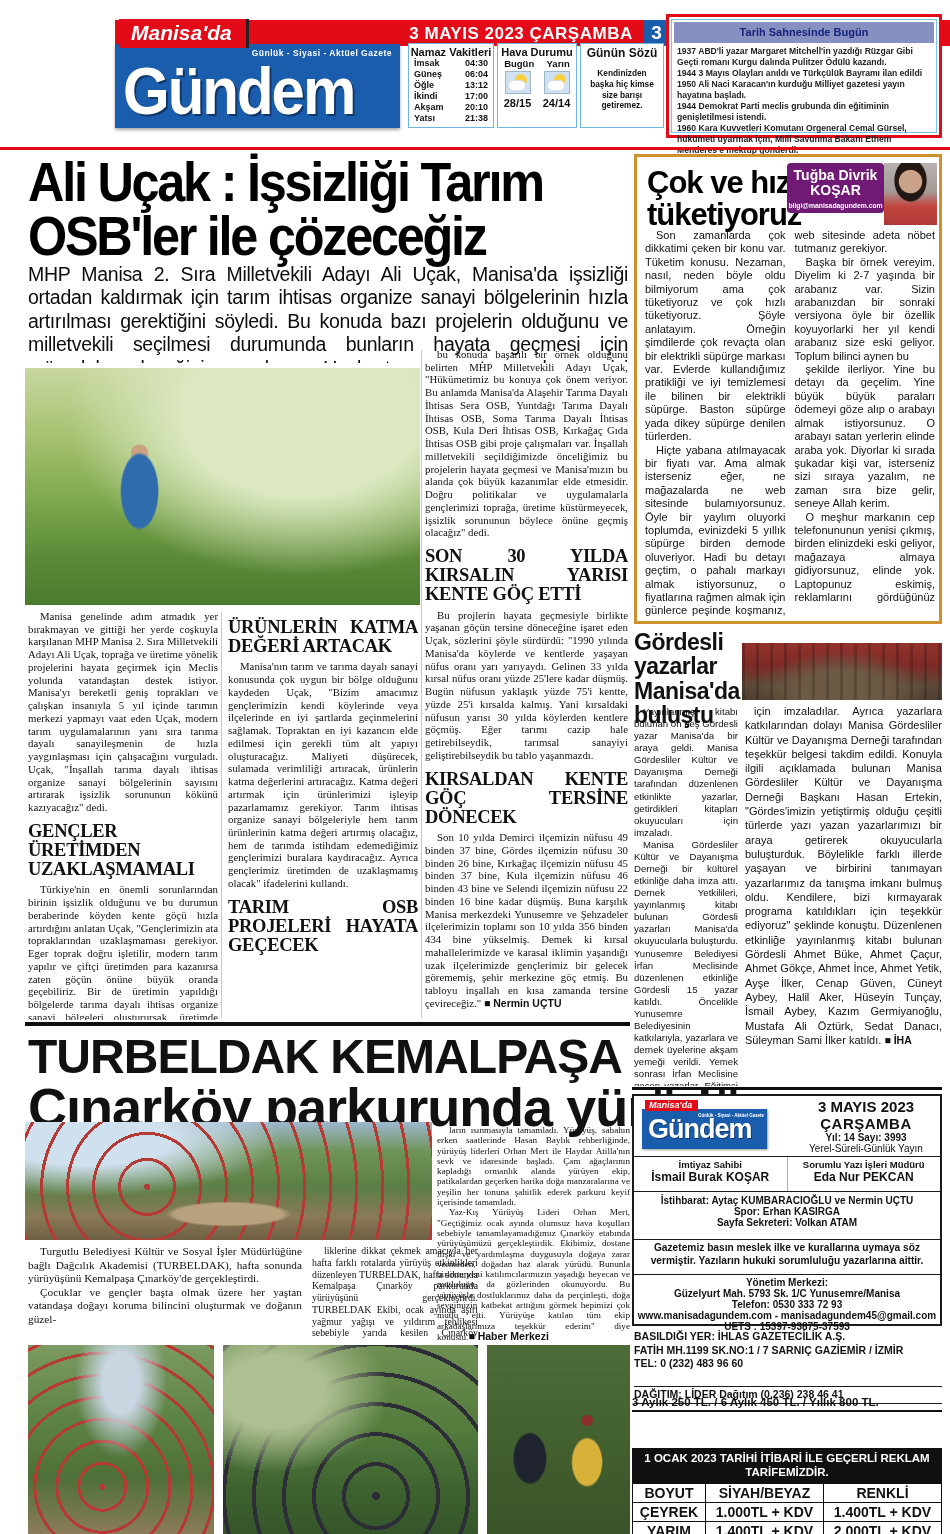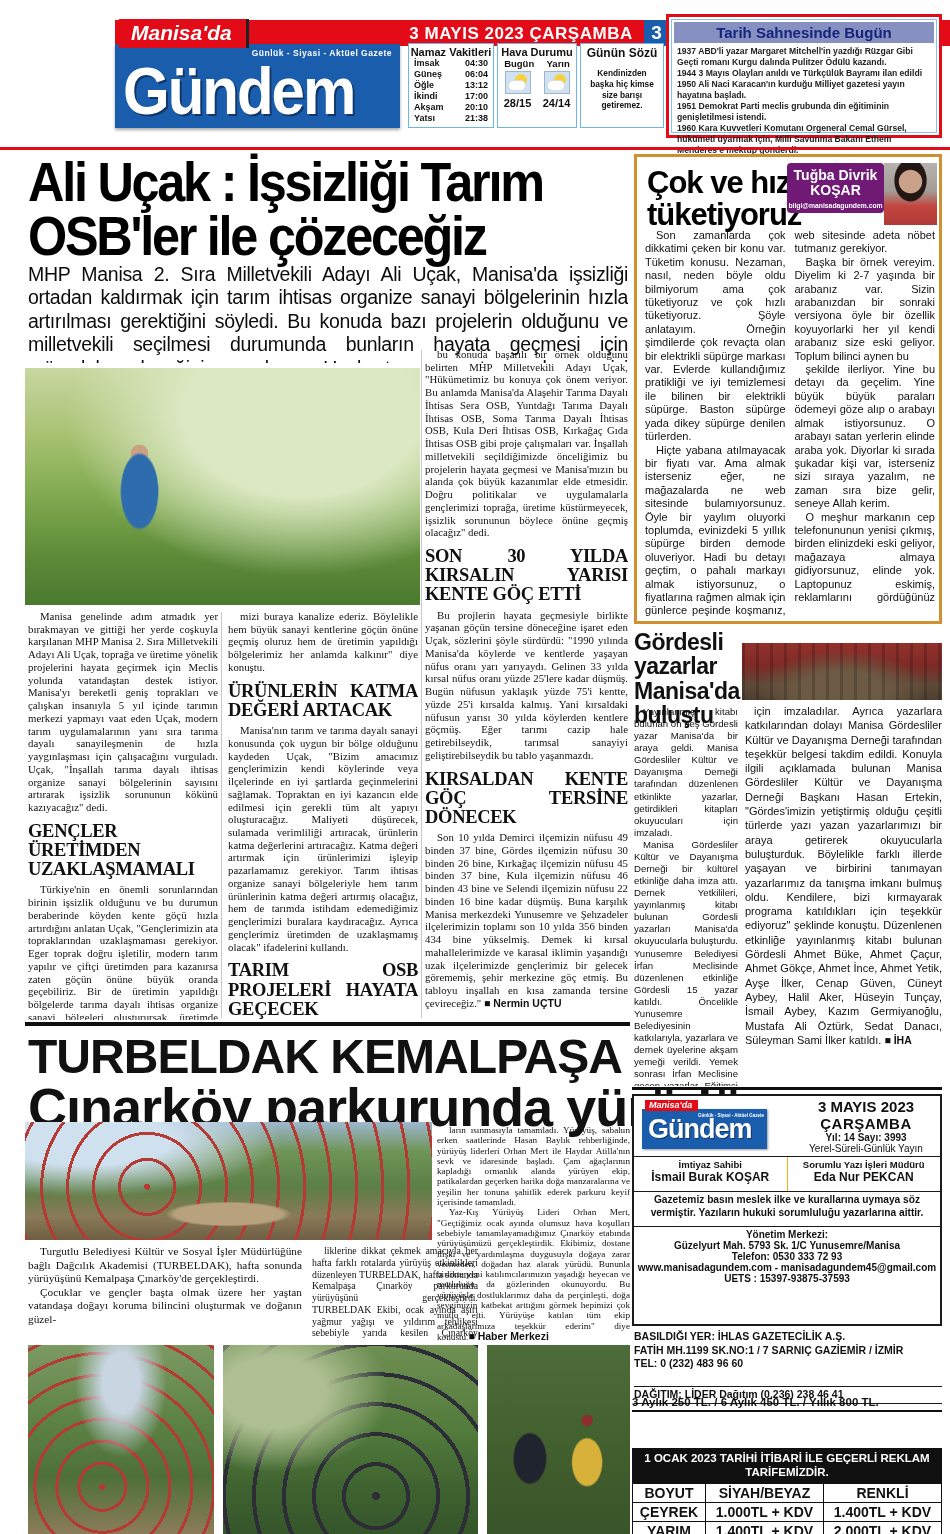--- a/index.html
+++ b/index.html
@@ -18,21 +18,21 @@
   .pageno{background:#1b5dad;color:#fff;font-weight:900;font-size:19px;text-align:center;line-height:26px;}
   .infobox{border:1px solid #6db6e0;background:#fff;}
   .infotitle{font-weight:900;font-size:11px;text-align:center;padding-top:2px;}
   .prayrow{display:flex;justify-content:space-between;font-size:9px;font-weight:bold;padding:0 5px;line-height:11px;}
   .wicon{width:24px;height:21px;background:#cfe2f3;border:1px solid #9db6c9;position:relative;overflow:hidden;}
   .wicon .sun{position:absolute;right:3px;top:2px;width:12px;height:12px;border-radius:50%;background:#f7d041;}
   .wicon .cloud{position:absolute;left:2px;bottom:2px;width:16px;height:9px;border-radius:8px;background:#fff;
                 box-shadow:5px-1px 0 #fff;border:1px solid #dcdcdc;}
   .histbox{border:3px solid #e30b17;background:#fff;padding:2px;}
   .histinner{border:1px solid #7cc4ea;height:100%;box-sizing:border-box;}
-  .histhead{background:#8690c1;color:#16247c;font-weight:900;font-size:15px;text-align:center;line-height:21px;margin:2px;}
+  .histhead{background:#8690c1;color:#16247c;font-weight:900;font-size:11px;text-align:center;line-height:21px;margin:2px;}
   .histitems{font-size:8.6px;line-height:1.28;font-weight:bold;color:#222;padding:1px 5px;}
   .redline{background:#e30b17;}
   
   .h-main{font-weight:900;font-size:56px;line-height:1;letter-spacing:-2.5px;white-space:nowrap;
           transform:scaleX(.9);transform-origin:0 0;color:#000;}
   .lead{font-size:19.5px;line-height:1.2;letter-spacing:-.3px;color:#0c0c0c;text-align:justify;}
   .bser{font-family:"Liberation Serif",serif;font-size:10.8px;line-height:1.18;text-align:justify;overflow:hidden;}
   .bser p{margin:0;text-indent:12px;}
   .subhead{font-family:"Liberation Serif",serif;font-weight:bold;font-size:18.5px;line-height:1.04;
            margin:8px 0 4px;text-indent:0;letter-spacing:-.3px;}
@@ -153,21 +153,21 @@
     <div style="font-size:8.3px;font-weight:bold;text-align:center;padding:8px 4px 0;line-height:1.3;">Kendinizden başka hiç kimse size barışı getiremez.</div>
   </div>
 
   <div class="abs histbox" style="left:666px;top:14px;width:276px;height:124px;box-sizing:border-box;">
     <div class="histinner">
       <div class="histhead">Tarih Sahnesinde Bugün</div>
       <div class="histitems">
         <div>1937 ABD'li yazar Margaret Mitchell'in yazdığı Rüzgar Gibi Geçti romanı Kurgu dalında Pulitzer Ödülü kazandı.</div>
         <div>1944 3 Mayıs Olayları anıldı ve Türkçülük Bayramı ilan edildi</div>
         <div>1950 Ali Naci Karacan'ın kurduğu Milliyet gazetesi yayın hayatına başladı.</div>
-        <div>1951 Demokrat Parti meclis grubunda din eğitiminin genişletilmesi istendi.</div>
+        <div>1944 Demokrat Parti meclis grubunda din eğitiminin genişletilmesi istendi.</div>
         <div>1960 Kara Kuvvetleri Komutanı Orgeneral Cemal Gürsel, hükümeti uyarmak için, Milli Savunma Bakanı Ethem Menderes'e mektup gönderdi.</div>
       </div>
     </div>
   </div>
 
   <div class="abs redline" style="left:0;top:147px;width:950px;height:3px;"></div>
 
   <div class="abs h-main" style="left:28px;top:154px;">Ali Uçak : İşsizliği Tarım</div>
   <div class="abs h-main" style="left:28px;top:208px;">OSB'ler ile çözeceğiz</div>
   <div class="abs lead" style="left:28px;top:263px;width:600px;height:100px;overflow:hidden;">MHP Manisa 2. Sıra Milletvekili Adayı Ali Uçak, Manisa'da işsizliği ortadan kaldırmak için tarım ihtisas organize sanayi bölgelerinin hızla artırılması gerektiğini söyledi. Bu konuda bazı projelerin olduğunu ve milletvekili seçilmesi durumunda bunların hayata geçmesi için mücadele edeceğini vurgulayan Uçak, tarımı ve tarımsal sanayiyi geliştirerek 5 yıl içinde işsizliği ortadan kaldıracaklarını belirtti</div>
@@ -186,21 +186,20 @@
     <div class="subhead">KIRSALDAN KENTE GÖÇ TERSİNE DÖNECEK</div>
     <p><span>Son 10 yılda Demirci ilçemizin nüfusu 49 binden 37 bine, Gördes ilçemizin nüfusu 30 binden 26 bine, Kırkağaç ilçemizin nüfusu 45 binden 37 bine, Kula ilçemizin nüfusu 46 binden 43 bine ve Selendi ilçemizin nüfusu 22 binden 16 bine kadar düşmüş. Buna karşılık Manisa merkezdeki Yunusemre ve Şehzadeler ilçelerimizin toplamı son 10 yılda 356 binden 434 bine yükselmiş. Demek ki kırsal mahallelerimizde ve karasal iklimin yaşandığı uzak ilçelerimizde gençlerimiz bir gelecek görememiş, şehir merkezine göç etmiş. Bu tabloyu inşallah en kısa zamanda tersine çevireceğiz."</span> <span class="byline">■ Nermin UÇTU</span></p>
   </div>
 
   <div class="abs bser" style="left:28px;top:610px;width:190px;height:410px;">
     <p>Manisa genelinde adım atmadık yer bırakmayan ve gittiği her yerde coşkuyla karşılanan MHP Manisa 2. Sıra Milletvekili Adayı Ali Uçak, toprağa ve üretime yönelik projelerini hayata geçirmek için Meclis yolunda vatandaştan destek istiyor. Manisa'yı bereketli geniş toprakları ve çalışkan insanıyla 5 yıl içinde tarımın merkezi yapmayı vaat eden Uçak, modern tarım uygulamalarının yanı sıra tarıma dayalı sanayileşmenin de hızla yaygınlaşması için çalışacağını vurguladı. Uçak, "İnşallah tarıma dayalı ihtisas organize sanayi bölgelerinin sayısını artırarak işsizlik sorununun kökünü kazıyacağız" dedi.</p>
     <div class="subhead">GENÇLER ÜRETİMDEN UZAKLAŞMAMALI</div>
     <p>Türkiye'nin en önemli sorunlarından birinin işsizlik olduğunu ve bu durumun beraberinde köyden kente göçü hızla artırdığını anlatan Uçak, "Gençlerimizin ata topraklarından uzaklaşmaması gerekiyor. Eger toprak doğru işletilir, modern tarım yapılır ve çiftçi üretimden para kazanırsa zaten göçün önüne büyük oranda geçebiliriz. Bir de üretimin yapıldığı bölgelerde tarıma dayalı ihtisas organize sanayi bölgeleri oluşturursak, üretimde istihdam edilemeyen gençleri-</p>
   </div>
   <div class="abs bser" style="left:228px;top:610px;width:190px;height:410px;">
-    <p>mizi buraya kanalize ederiz. Böylelikle hem büyük sanayi kentlerine göçün önüne geçmiş oluruz hem de üretimin yapıldığı bölgelerimiz her anlamda kalkınır" diye konuştu.</p>
     <div class="subhead">ÜRÜNLERİN KATMA DEĞERİ ARTACAK</div>
     <p>Manisa'nın tarım ve tarıma dayalı sanayi konusunda çok uygun bir bölge olduğunu kaydeden Uçak, "Bizim amacımız gençlerimizin kendi köylerinde veya ilçelerinde en iyi şartlarda geçinmelerini sağlamak. Topraktan en iyi kazancın elde edilmesi için gerekli tüm alt yapıyı oluşturacağız. Maliyeti düşürecek, sulamada verimliliği artıracak, ürünlerin katma değerlerini artıracağız. Katma değeri artırmak için ürünlerimizi işleyip pazarlamamız gerekiyor. Tarım ihtisas organize sanayi bölgeleriyle hem tarım ürünlerinin katma değeri artırmış olacağız, hem de tarımda istihdam edemediğimiz gençlerimizi buralara kaydıracağız. Ayrıca gençlerimiz üretimden de uzaklaşmamış olacak" ifadelerini kullandı.</p>
     <div class="subhead">TARIM OSB PROJELERİ HAYATA GEÇECEK</div>
 
   </div>
 
   <div class="abs vrule" style="left:221px;top:612px;height:406px;"></div>
   <div class="abs vrule" style="left:421px;top:350px;height:668px;"></div>
 
   <div class="abs opbox" style="left:634px;top:154px;width:308px;height:470px;box-sizing:border-box;">
@@ -305,20 +304,25 @@
     </div>
     <div class="kusec" style="display:flex;height:34px;text-align:center;">
       <div style="flex:1;border-right:1px solid #eab308;padding-top:2px;">
         <div style="font-size:9.5px;font-weight:bold;">İmtiyaz Sahibi</div>
         <div class="kuname">İsmail Burak KOŞAR</div>
       </div>
       <div style="flex:1;padding-top:2px;">
         <div style="font-size:9.5px;font-weight:bold;">Sorumlu Yazı İşleri Müdürü</div>
         <div class="kuname">Eda Nur PEKCAN</div>
       </div>
+    </div>
+    <div class="kusec kucenter" style="height:44px;padding-top:3px;">
+      <div class="kusmall">İstihbarat: Aytaç KUMBARACIOĞLU ve Nermin UÇTU</div>
+      <div class="kusmall">Spor: Erhan KASIRGA</div>
+      <div class="kusmall">Sayfa Sekreteri: Volkan ATAM</div>
     </div>
     <div class="kusec kunote" style="height:30px;padding:2px 6px;">Gazetemiz basın meslek ilke ve kurallarına uymaya söz vermiştir. Yazıların hukuki sorumluluğu yazarlarına aittir.</div>
     <div class="kucenter" style="padding-top:2px;">
       <div class="kusmall">Yönetim Merkezi:</div>
       <div class="kusmall">Güzelyurt Mah. 5793 Sk. 1/C Yunusemre/Manisa</div>
       <div class="kusmall">Telefon: 0530 333 72 93</div>
       <div class="kusmall">www.manisadagundem.com - manisadagundem45@gmail.com</div>
       <div class="kusmall">UETS : 15397-93875-37593</div>
     </div>
   </div>

